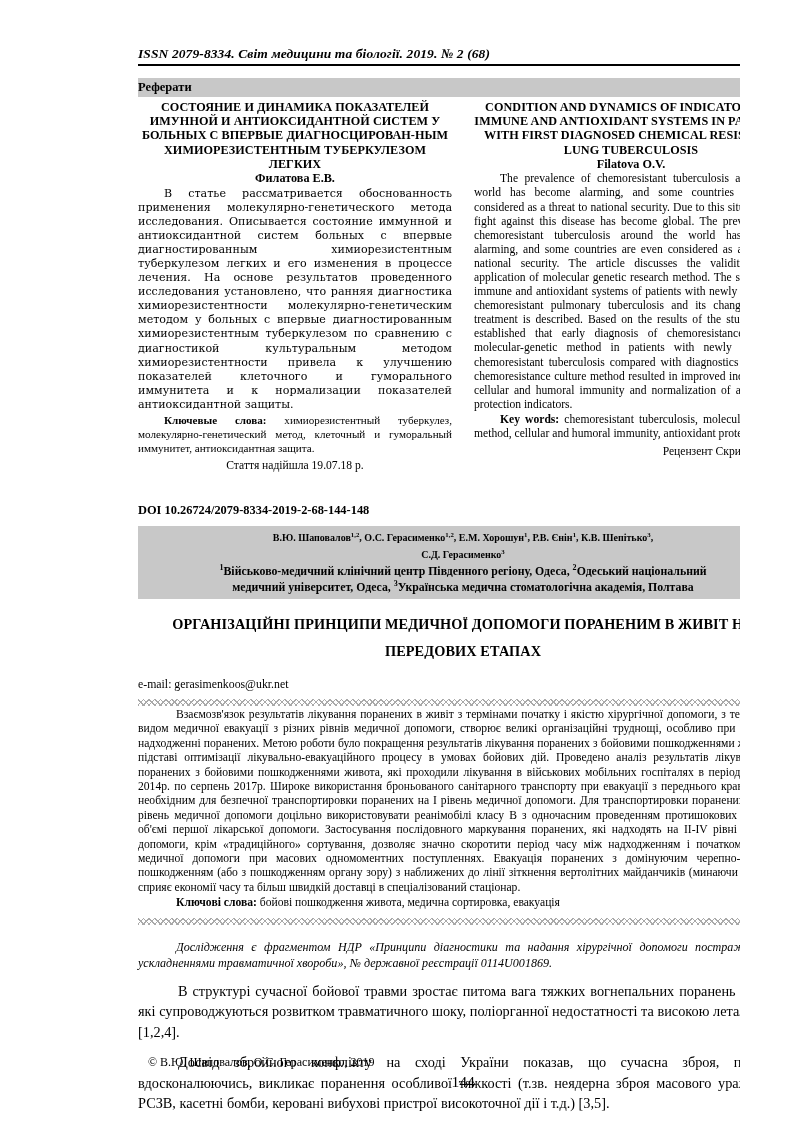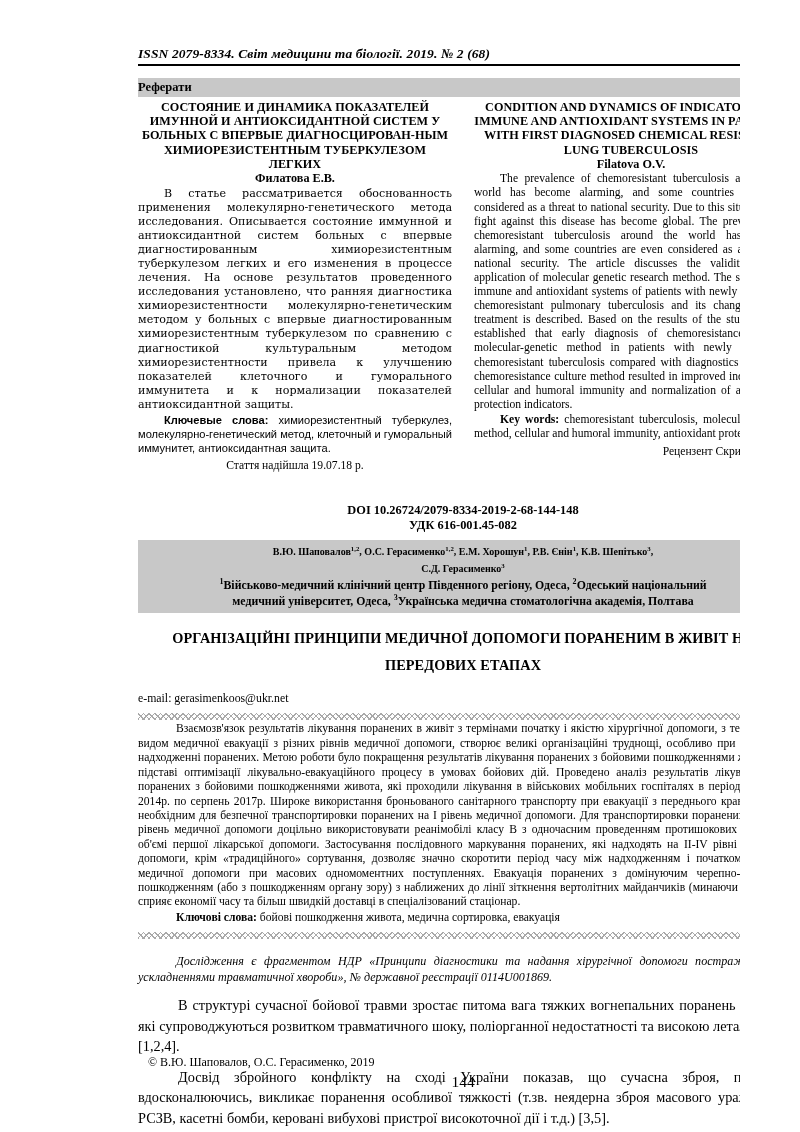--- a/index.html
+++ b/index.html
@@ -84,37 +84,36 @@
     hyphens: auto;
   }
   .abs-body.ru { font-family: "DejaVu Serif", "Liberation Serif", serif; font-size: 11.1px; }
   .abs-keywords {
     text-align: justify;
     font-size: 11.6px;
     line-height: 14.1px;
     text-indent: 26px;
     margin-top: 1px;
   }
-  .abs-keywords.ru { font-family: Liberation Sans, sans-serif; font-size: 11.1px; }
+  .abs-keywords.ru { font-family: Liberation Serif, serif; font-size: 11.1px; }
   .abs-keywords b { font-weight: bold; }
   .abs-foot {
     font-size: 11.6px;
     line-height: 14px;
     margin-top: 4px;
   }
   .abs-foot.center { text-align: center; }
   .abs-foot.right { text-align: right; }
 
   
   .doi-block {
     margin-top: 30px;
     font-weight: bold;
     font-size: 12.4px;
     line-height: 14.6px;
-    text-align: center;
   }
 
   
   .authors-band {
     margin-top: 8px;
     background: #c8c8c8;
     padding: 3px 6px 4px 6px;
   }
   .authors-line {
     text-align: center;
@@ -239,21 +238,20 @@
         <div class="abs-author">Filatova O.V.</div>
         <div class="abs-body">The prevalence of chemoresistant tuberculosis around the world has become alarming, and some countries are even considered as a threat to national security. Due to this situation, the fight against this disease has become global. The prevalence of chemoresistant tuberculosis around the world has become alarming, and some countries are even considered as a threat to national security. The article discusses the validity of the application of molecular genetic research method. The state of the immune and antioxidant systems of patients with newly diagnosed chemoresistant pulmonary tuberculosis and its changes during treatment is described. Based on the results of the study, it was established that early diagnosis of chemoresistance by the molecular-genetic method in patients with newly diagnosed chemoresistant tuberculosis compared with diagnostics using the chemoresistance culture method resulted in improved indicators of cellular and humoral immunity and normalization of antioxidant protection indicators.</div>
         <div class="abs-keywords"><b>Key words:</b> <span>chemoresistant tuberculosis, molecular genetic method, cellular and humoral immunity, antioxidant protection.</span></div>
         <div class="abs-foot right">Рецензент Скрипник І.М.</div>
       </div>
 
     </div>
 
     <div class="doi-block">
       <div>DOI 10.26724/2079-8334-2019-2-68-144-148</div>
-      <div>УДК 616-001.45-082</div>
     </div>
 
     <div class="authors-band">
       <div class="authors-line">В.Ю. Шаповалов<sup>1,2</sup>, О.С. Герасименко<sup>1,2</sup>, Е.М. Хорошун<sup>1</sup>, Р.В. Єнін<sup>1</sup>, К.В. Шепітько<sup>3</sup>,</div>
       <div class="authors-line">С.Д. Герасименко<sup>3</sup></div>
       <div class="affil-line"><sup>1</sup>Військово-медичний клінічний центр Південного регіону, Одеса, <sup>2</sup>Одеський національний</div>
       <div class="affil-line">медичний університет, Одеса, <sup>3</sup>Українська медична стоматологічна академія, Полтава</div>
     </div>
 
     <div class="article-title">ОРГАНІЗАЦІЙНІ ПРИНЦИПИ МЕДИЧНОЇ ДОПОМОГИ ПОРАНЕНИМ В ЖИВІТ НА ПЕРЕДОВИХ ЕТАПАХ</div>

